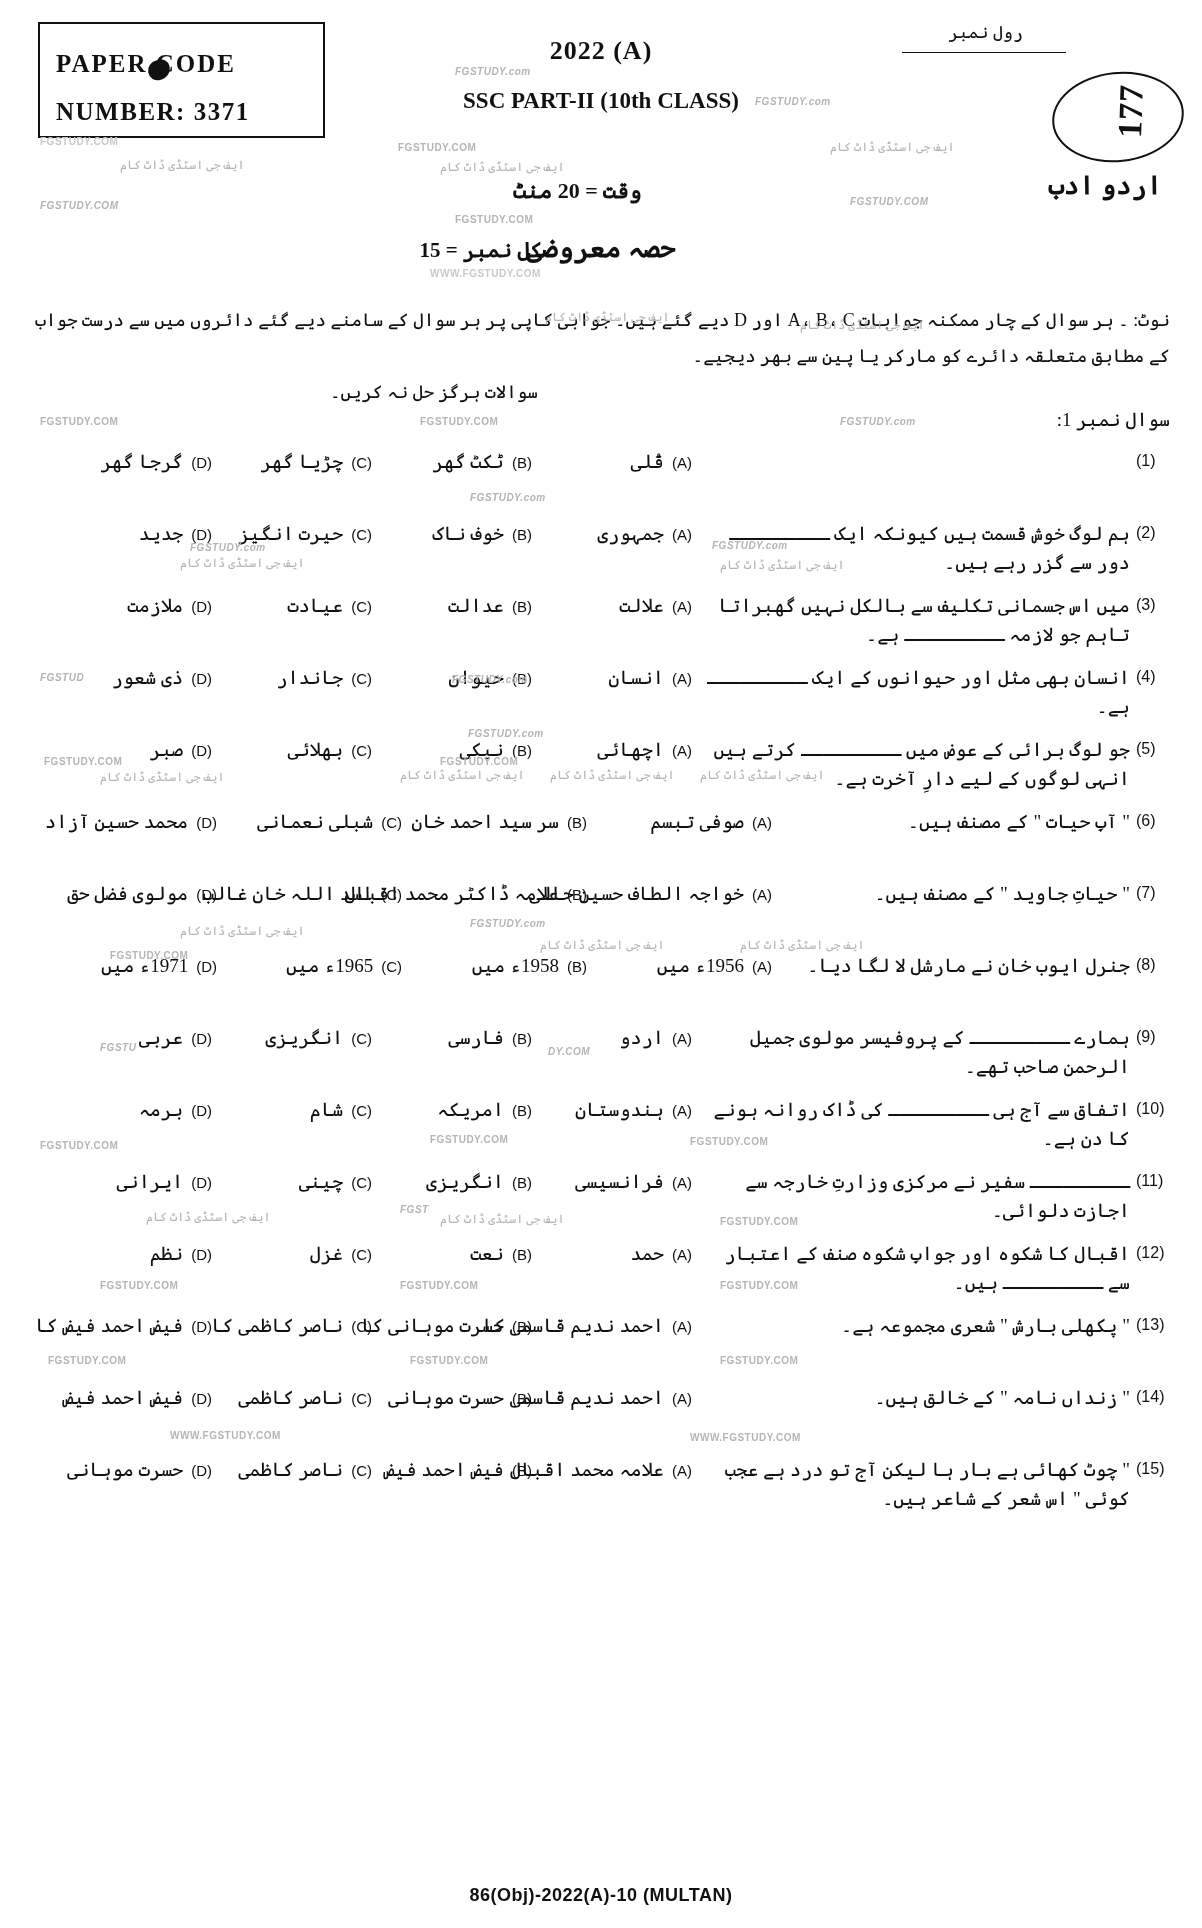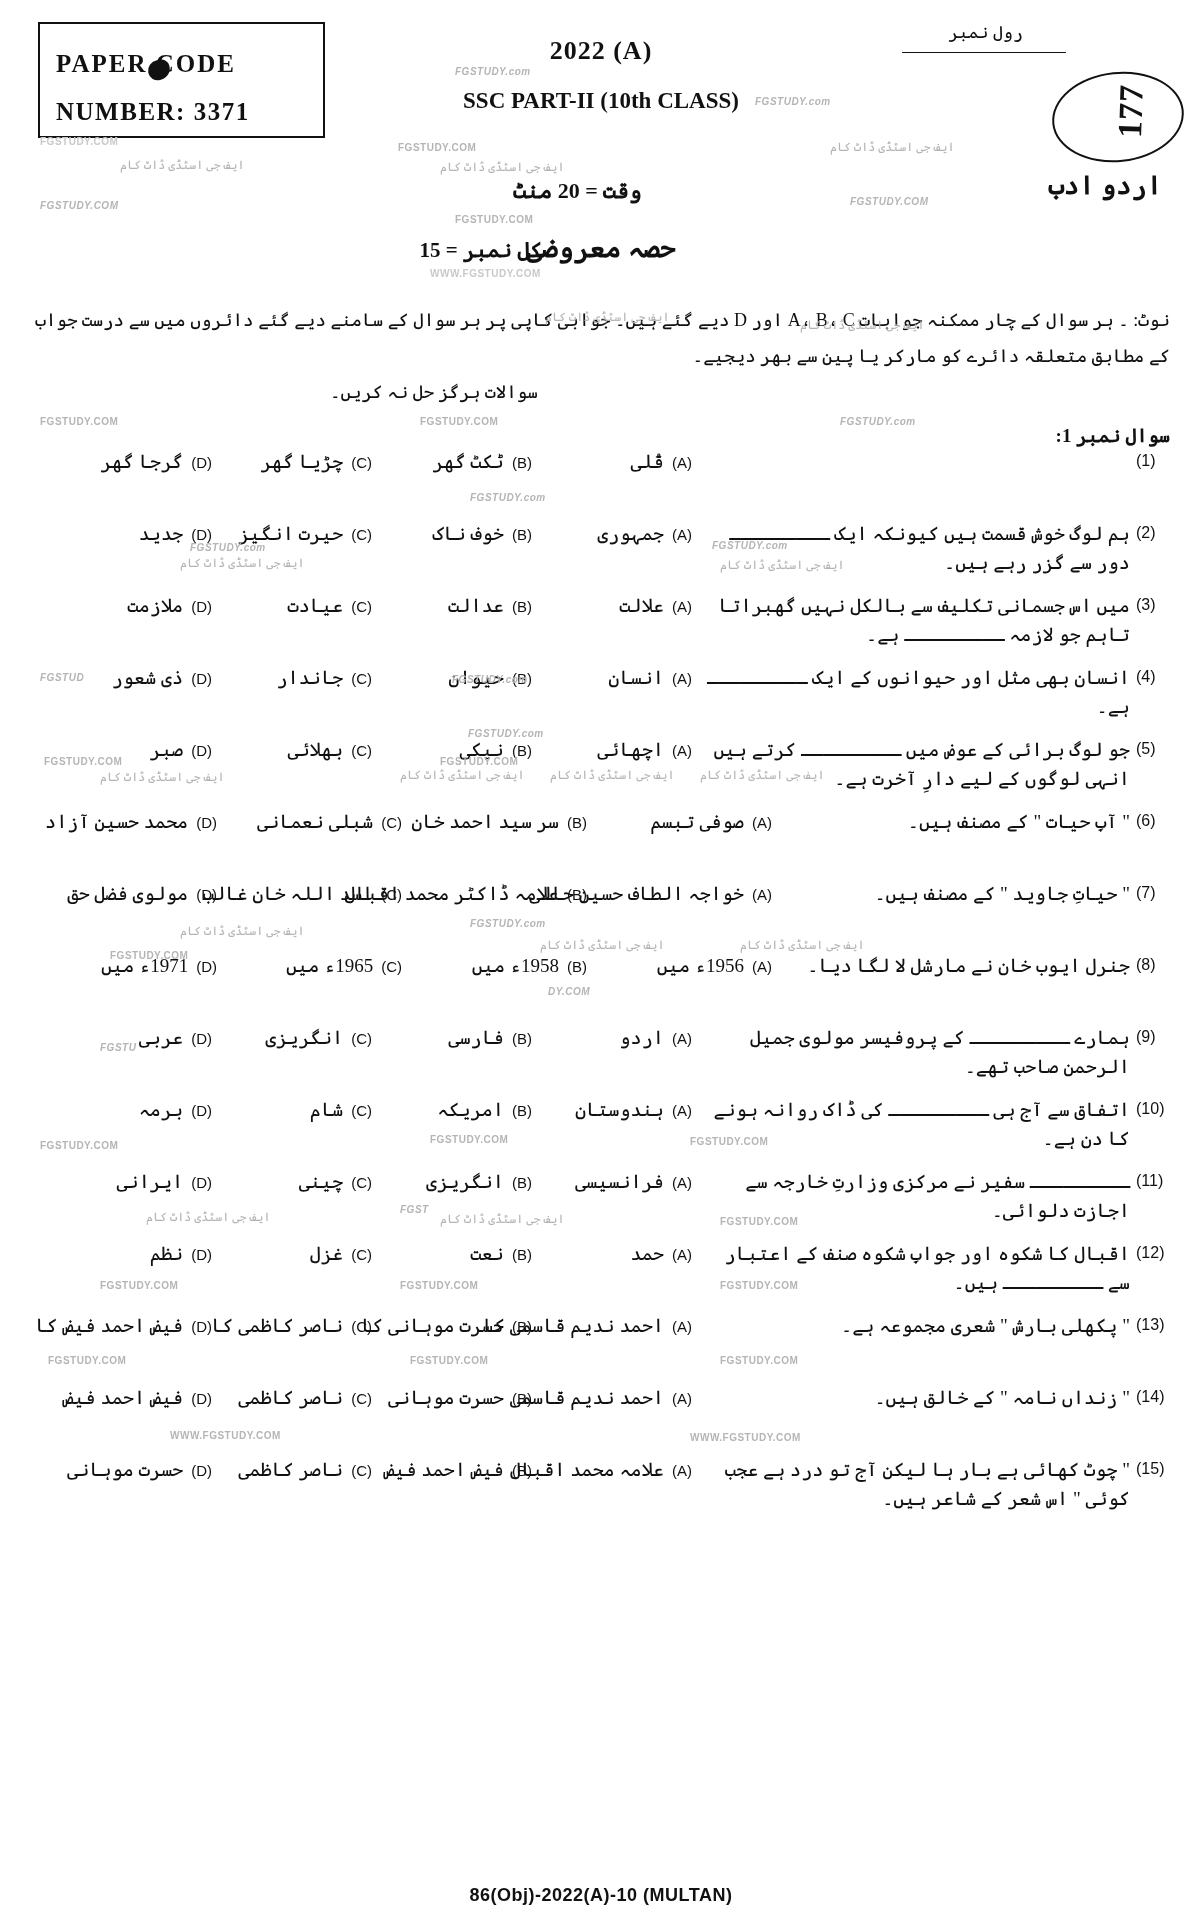--- a/index.html
+++ b/index.html
@@ -99,21 +99,21 @@
     position:absolute; right:32px; top:282px;
     width:1140px;
     direction:rtl; text-align:right;
     font-size:18px; line-height:2.0;
   }
   .note-block .l1 { display:block;margin-top:20px; }
   .note-block .l2 { display:block; }
   .note-block .l3 { display:block; text-align:left; padding-left:300px;}
   .q-head {
     position:absolute; right:32px; top:408px;
-    font-size:19px; font-weight:bold; direction:rtl;margin-top:16px;
+    font-size:19px; font-weight:normal; direction:rtl;
   }
   
   .q-list {
     position:absolute; left:0; top:438px;
     width:1202px;
   }
   .qrow {
     position:relative;
     height:72px;
     direction:rtl;
@@ -579,21 +579,21 @@
       <div class="wm plain" style="left: 440px; top: 756px;">FGSTUDY.COM</div>
       <div class="wm ur" style="left: 100px; top: 770px;">ایف جی اسٹڈی ڈاٹ کام</div>
       <div class="wm ur" style="left: 400px; top: 768px;">ایف جی اسٹڈی ڈاٹ کام</div>
       <div class="wm ur" style="left: 550px; top: 768px;">ایف جی اسٹڈی ڈاٹ کام</div>
       <div class="wm ur" style="left: 700px; top: 768px;">ایف جی اسٹڈی ڈاٹ کام</div>
       <div class="wm" style="left: 470px; top: 918px;">FGSTUDY.com</div>
       <div class="wm ur" style="left: 180px; top: 924px;">ایف جی اسٹڈی ڈاٹ کام</div>
       <div class="wm ur" style="left: 540px; top: 938px;">ایف جی اسٹڈی ڈاٹ کام</div>
       <div class="wm ur" style="left: 740px; top: 938px;">ایف جی اسٹڈی ڈاٹ کام</div>
       <div class="wm plain" style="left: 110px; top: 950px;">FGSTUDY.COM</div>
-      <div class="wm" style="left: 548px; top: 986px;">DY.COM</div>
+      <div class="wm" style="left: 548px; top: 1046px;">DY.COM</div>
       <div class="wm" style="left: 100px; top: 1042px;">FGSTU</div>
       <div class="wm plain" style="left: 40px; top: 1140px;">FGSTUDY.COM</div>
       <div class="wm plain" style="left: 430px; top: 1134px;">FGSTUDY.COM</div>
       <div class="wm plain" style="left: 690px; top: 1136px;">FGSTUDY.COM</div>
       <div class="wm" style="left: 400px; top: 1190px; margin-top: 14px;">FGST</div>
       <div class="wm ur" style="left: 440px; top: 1212px;">ایف جی اسٹڈی ڈاٹ کام</div>
       <div class="wm ur" style="left: 146px; top: 1210px;">ایف جی اسٹڈی ڈاٹ کام</div>
       <div class="wm plain" style="left: 720px; top: 1216px;">FGSTUDY.COM</div>
       <div class="wm plain" style="left: 100px; top: 1280px;">FGSTUDY.COM</div>
       <div class="wm plain" style="left: 400px; top: 1280px;">FGSTUDY.COM</div>

